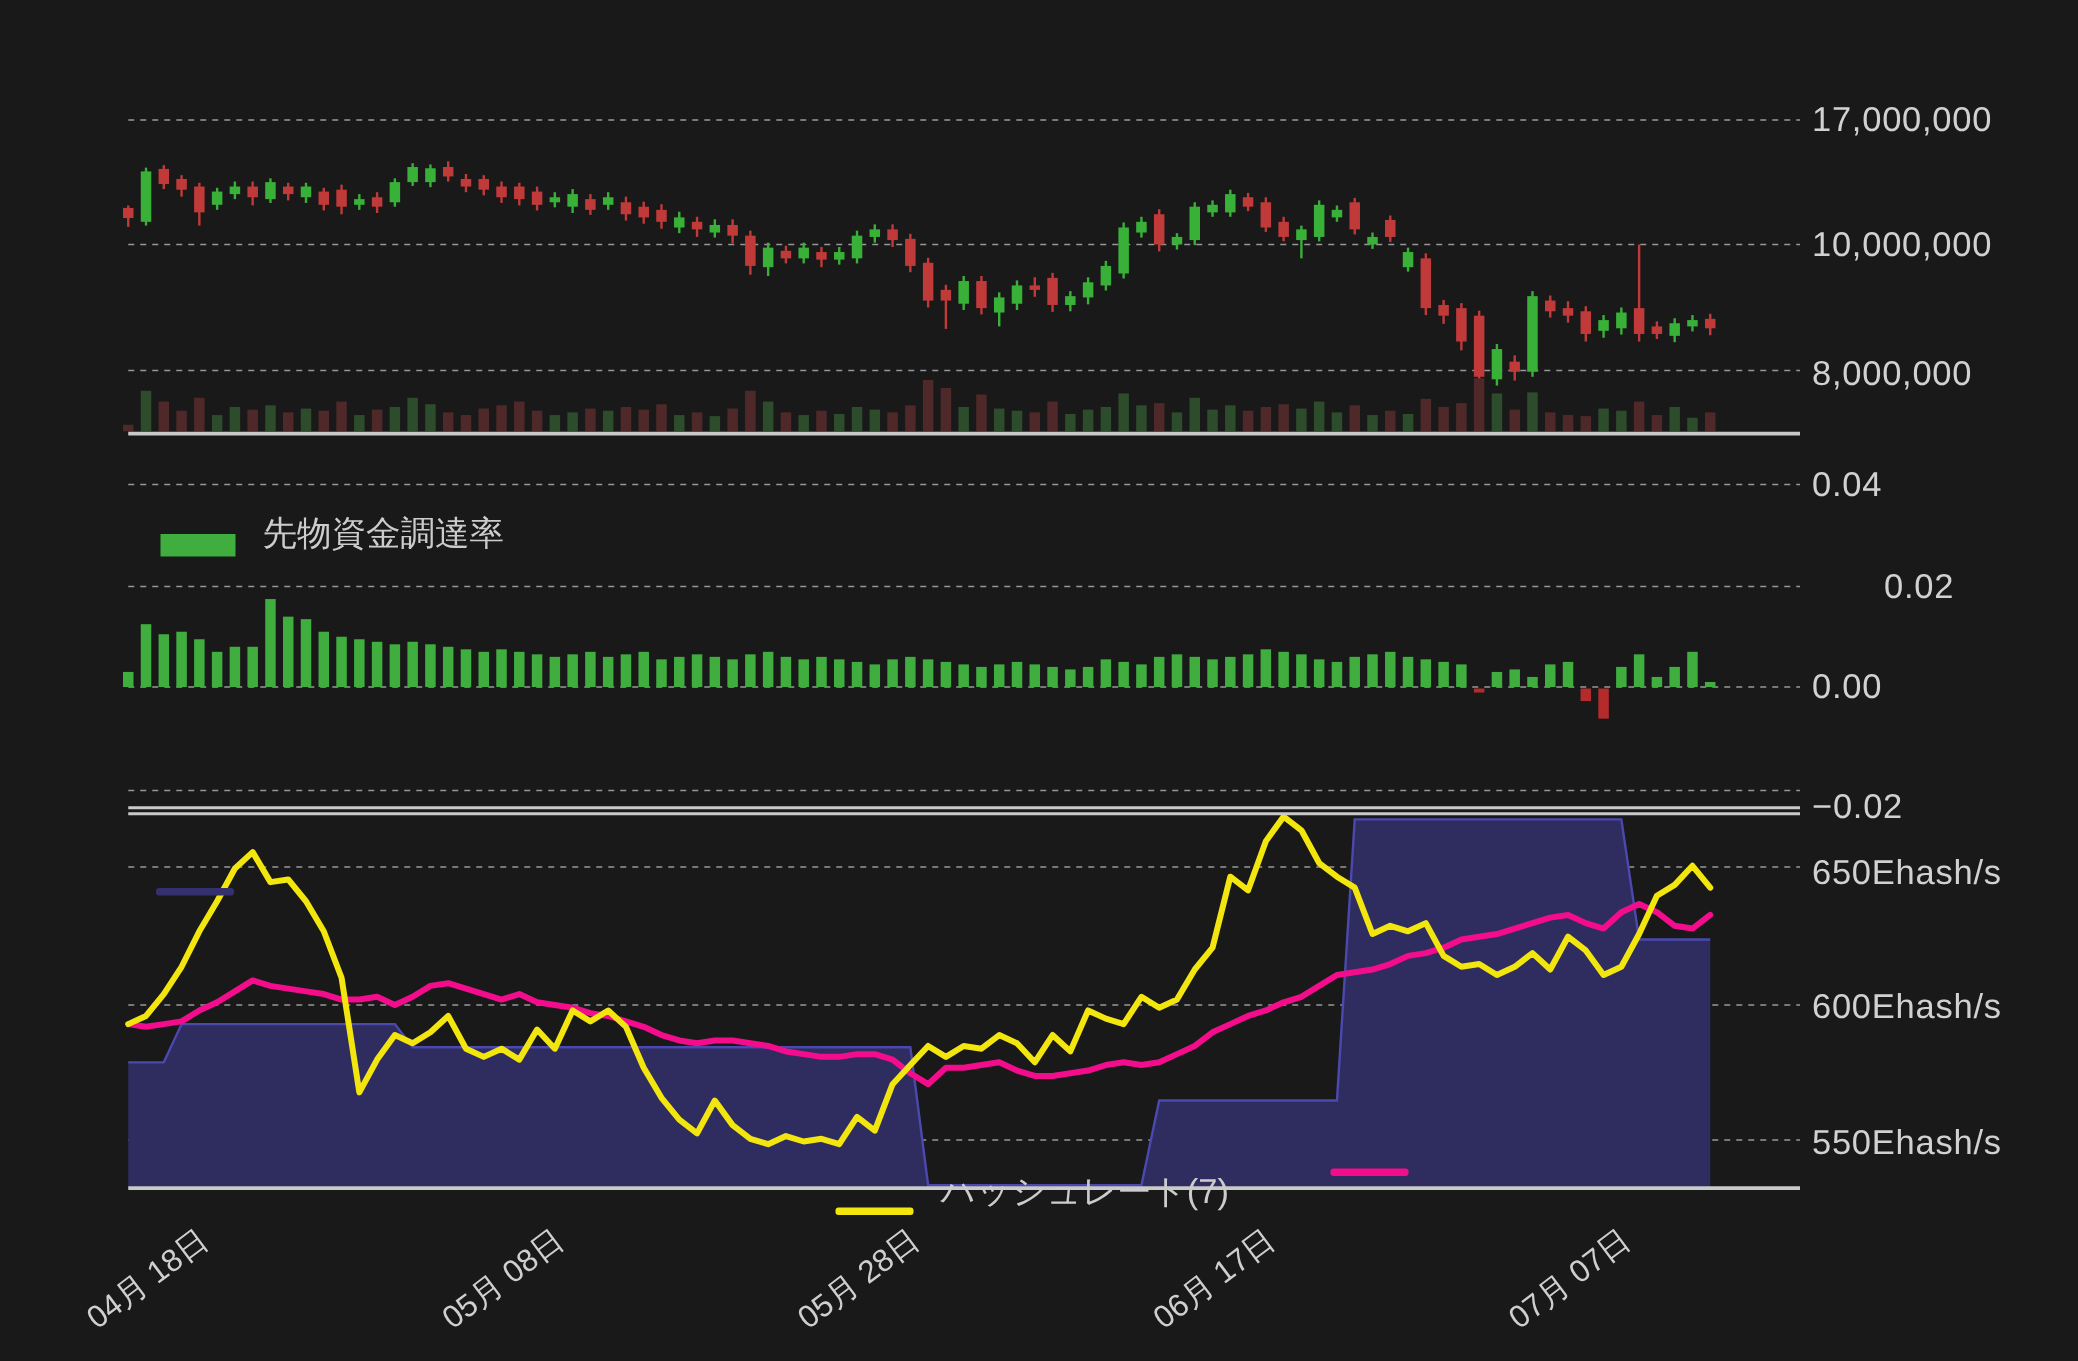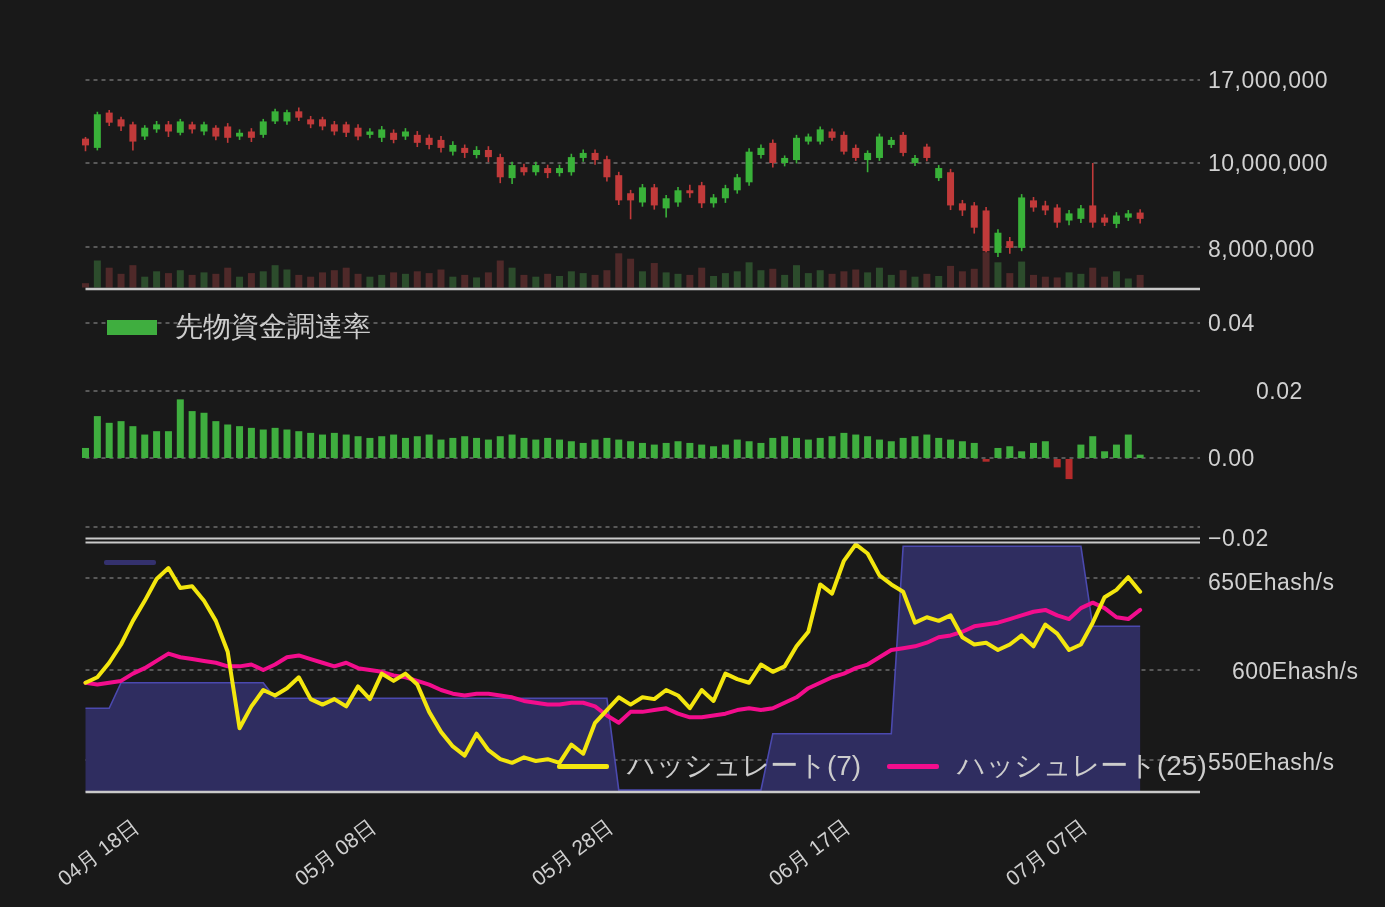--- a/index.html
+++ b/index.html
@@ -3,22 +3,22 @@
 <meta charset="utf-8">
 <style>
   html,body{margin:0;padding:0;background:#191919;}
   #stage{position:relative;width:1385px;height:907px;background:#191919;overflow:hidden;
          font-family:"Liberation Sans","DejaVu Sans",sans-serif;}
   #chart-svg{position:absolute;left:0;top:0;}
   .ylabel{position:absolute;left:1208px;transform:translateY(-50%);color:#d1d1d1;
           font-size:23px;white-space:nowrap;letter-spacing:0.5px;}
   .xlabel{position:absolute;top:813px;color:#cfcfcf;font-size:21px;white-space:nowrap;
           transform:rotate(-37deg);transform-origin:100% 0%;}
-  .legend{position:absolute;display:flex;align-items:center;color:#d1d1d1;font-size:28px;
-          white-space:nowrap;}
+  .legend{position:absolute;display:flex;align-items:flex-end;color:#d1d1d1;font-size:23px;
+          white-space:nowrap;margin-top:32px;}
   .legend .txt{color:#cccccc;}
   .swatch-rect{display:inline-block;width:50px;height:15px;background:#3fae3f;margin-right:18px;}
   .swatch-line{display:inline-block;width:52px;height:5px;margin-right:18px;border-radius:2px;}
 </style>
 </head>
 <body>
 
 <div id="stage">
   <svg id="chart-svg" width="1385" height="907">
       <line x1="85.5" y1="80" x2="1200" y2="80" stroke="#ffffff" stroke-width="1" stroke-dasharray="4 4" opacity="0.55"></line>
@@ -416,33 +416,32 @@
     <span class="swatch-line" style="background:#34316e;"></span>
   </div>
 
   <div class="legend" style="left:557px;top:747px;">
     <span class="swatch-line" style="background:#f3e60e;"></span>
     <span class="txt">ハッシュレート(7)</span>
   </div>
 
   <div class="legend" style="left:887px;top:747px;">
     <span class="swatch-line" style="background:#f30d8d;"></span>
-    <span class="txt">ハッシュレート(25)</span>
   </div>
 
   <div id="labels">
       <div class="ylabel" style="top: 80px;">17,000,000</div>
       <div class="ylabel" style="top: 163px;">10,000,000</div>
       <div class="ylabel" style="top: 249px; text-align: center;">8,000,000</div>
       <div class="ylabel" style="top: 323px; text-align: right;">0.04</div>
       <div class="ylabel" style="top: 391px; margin-left: 48px;">0.02</div>
       <div class="ylabel" style="top: 458px;">0.00</div>
       <div class="ylabel" style="top: 527px; margin-top: 11px;">−0.02</div>
       <div class="ylabel" style="top: 582px;">650Ehash/s</div>
-      <div class="ylabel" style="top: 671px; margin-left: 24px;">600Ehash/s</div>
+      <div class="ylabel" style="top: 671px;">600Ehash/s</div>
       <div class="ylabel" style="top: 762px;">550Ehash/s</div>
       <div class="xlabel" style="right: 1257.5px;">04月 18日</div>
       <div class="xlabel" style="right: 1020.5px;">05月 08日</div>
       <div class="xlabel" style="right: 783.5px;">05月 28日</div>
       <div class="xlabel" style="right: 546.5px;">06月 17日</div>
       <div class="xlabel" style="right: 309.5px;">07月 07日</div>
     </div>
 </div>
 
 </body></html>

